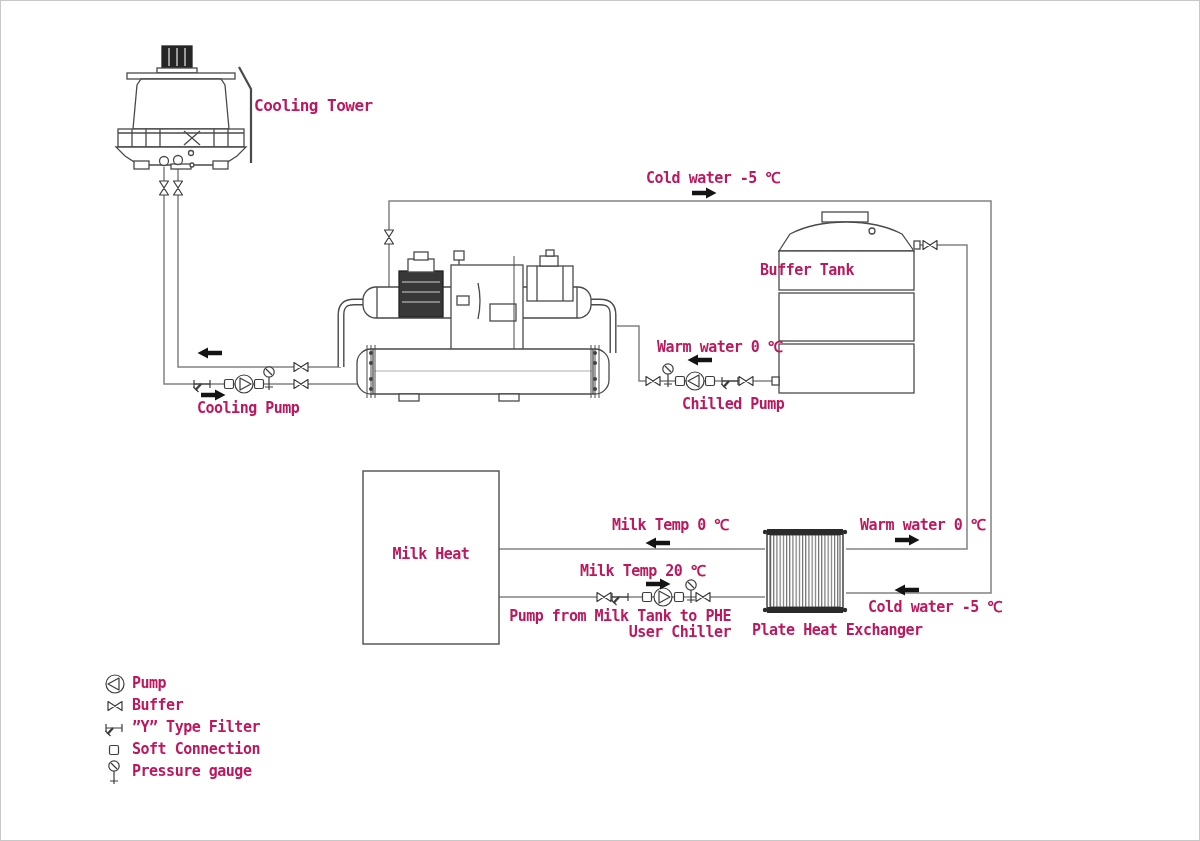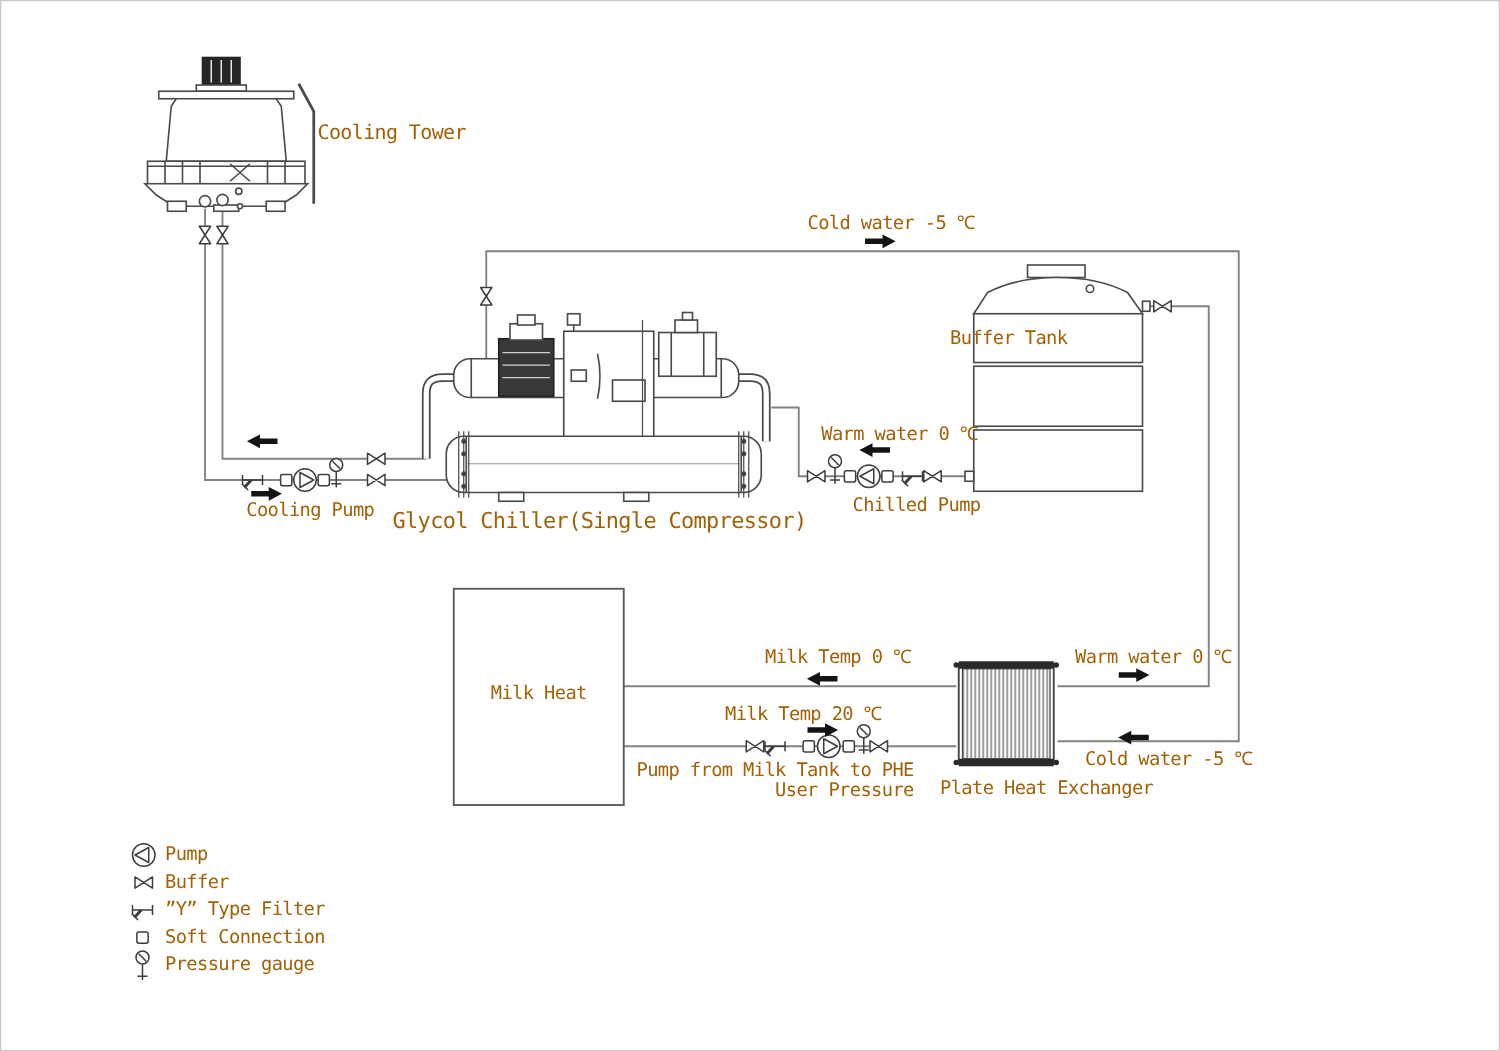--- a/index.html
+++ b/index.html
@@ -3,21 +3,21 @@
 <meta charset="utf-8">
 <style>
   html,body{margin:0;padding:0;background:#ffffff;}
   .page{
     position:relative;width:1200px;height:841px;background:#ffffff;
     border:1px solid #c8c8c8;box-sizing:border-box;overflow:hidden;
     font-family:"DejaVu Sans Mono","Liberation Mono",monospace;
   }
   .page svg{position:absolute;left:0;top:0;}
   .lbl{
-    position:absolute;font-weight:400;font-size:15px;color:#a16207;
+    position:absolute;font-weight:700;font-size:15px;color:#be185d;
     letter-spacing:-0.5px;white-space:nowrap;line-height:1.1;
   }
   .lbl.center{transform:translateX(-50%);}
   .lbl.right{text-align:left;}
   .lbl.big{font-size:17.5px;}
   .pipe{fill:none;stroke:#828282;stroke-width:1.5;}
   .eq{stroke:#4a4a4a;stroke-width:1.3;fill:none;}
   .eqf{fill:#ffffff;}
   .sym{stroke:#3d3d3d;stroke-width:1.2;fill:none;}
 </style>
@@ -217,26 +217,25 @@
     <use href="#gauge-sym" transform="translate(113,777)"></use>
   </g>
 </svg>
 
 <div class="lbl" style="left:253px;top:96px;font-size:16px;">Cooling Tower</div>
 <div class="lbl" style="left:645px;top:169px;">Cold water -5 ℃</div>
 <div class="lbl center" style="left:806px;top:261px;">Buffer Tank</div>
 <div class="lbl" style="left:656px;top:338px;">Warm water 0 ℃</div>
 <div class="lbl" style="left:657px;top:395px;margin-left:24px;">Chilled Pump</div>
 <div class="lbl" style="left:196px;top:399px;">Cooling Pump</div>
-<div class="lbl big" style="left:313px;top:407px;">Glycol Chiller(Single Compressor)</div>
 <div class="lbl center" style="left:430px;top:545px;">Milk Heat</div>
 <div class="lbl" style="left:611px;top:516px;">Milk Temp 0 ℃</div>
 <div class="lbl" style="left:579px;top:562px;text-align:center;">Milk Temp 20 ℃</div>
 <div class="lbl right" style="right:468px;top:607px;">Pump from Milk Tank to PHE</div>
-<div class="lbl right" style="right:468px;top:623px;">User Pressure</div>
+<div class="lbl right" style="right:468px;top:623px;">User Chiller</div>
 <div class="lbl" style="left:859px;top:516px;">Warm water 0 ℃</div>
 <div class="lbl" style="left:867px;top:598px;">Cold water -5 ℃</div>
 <div class="lbl" style="left:751px;top:621px;">Plate Heat Exchanger</div>
 
 <div class="lbl" style="left:131px;top:674px;">Pump</div>
 <div class="lbl" style="left:131px;top:696px;">Buffer</div>
 <div class="lbl" style="left:131px;top:718px;">”Y” Type Filter</div>
 <div class="lbl" style="left:131px;top:740px;">Soft Connection</div>
 <div class="lbl" style="left:131px;top:762px;">Pressure gauge</div>
 

